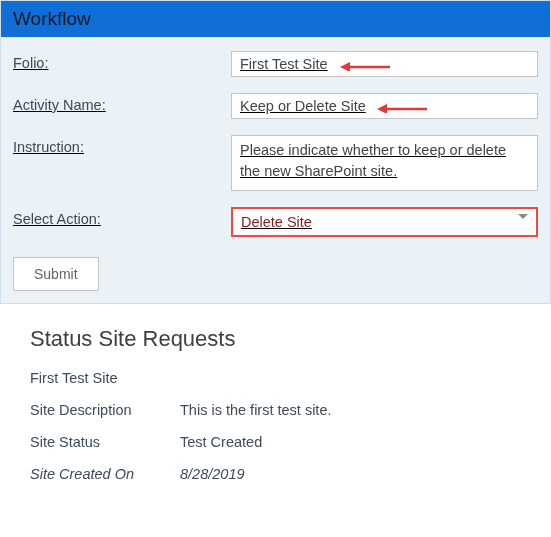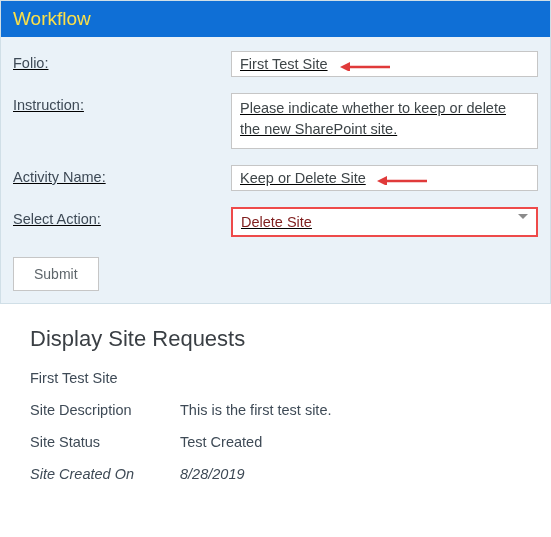--- a/index.html
+++ b/index.html
@@ -1,18 +1,18 @@
 <!DOCTYPE html>
 <html><head>
 <meta charset="utf-8">
 <style>
   * { box-sizing: border-box; margin: 0; padding: 0; font-family: "Segoe UI", "Segoe UI Light", Arial, sans-serif; }
   body { width: 551px; background: #fff; }
   .workflow-panel { background: #eaf2f8; border: 1px solid #d0dfe7; }
-  .workflow-header { background: #0f6fd6; color: #fde047; font-size: 19px; font-weight: 300; padding: 7px 12px; }
+  .workflow-header { background: #0f6fd6; color: #0f172a; font-size: 19px; font-weight: 300; padding: 7px 12px; }
   .workflow-body { padding: 14px 12px 12px 12px; text-decoration: underline; }
   .row { display: flex; margin-bottom: 16px; position: relative; }
   .row:last-child { margin-bottom: 0; flex-direction: column; }
   .label { width: 218px; color: #3e4a56; font-size: 14.5px; padding-top: 4px; }
   .field { flex: 1; }
   .input-box {
     width: 100%; background: #fff; border: 1px solid #c6c6c6;
     padding: 4px 8px; font-size: 14.5px; color: #3e4548;
     position: relative;
   }
@@ -58,36 +58,36 @@
           <span>First Test Site</span>
           <svg class="arrow" style="left:108px" width="50" height="12">
             <line class="arrow-body" x1="50" y1="6" x2="8" y2="6"></line>
             <polygon class="arrow-head" points="0,6 10,1 10,11"></polygon>
           </svg>
         </div>
       </div>
     </div>
 
     <div class="row">
-      <div class="label">Instruction:</div>
-      <div class="field">
-        <div class="input-box instruction-box">Please indicate whether to keep or delete the new SharePoint site.</div>
-      </div>
-    </div>
-
-    <div class="row">
       <div class="label">Activity Name:</div>
       <div class="field">
         <div class="input-box">
           <span>Keep or Delete Site</span>
           <svg class="arrow" style="left:145px" width="50" height="12">
             <line class="arrow-body" x1="50" y1="6" x2="8" y2="6"></line>
             <polygon class="arrow-head" points="0,6 10,1 10,11"></polygon>
           </svg>
         </div>
+      </div>
+    </div>
+
+    <div class="row">
+      <div class="label">Instruction:</div>
+      <div class="field">
+        <div class="input-box instruction-box">Please indicate whether to keep or delete the new SharePoint site.</div>
       </div>
     </div>
 
     <div class="row">
       <div class="label">Select Action:</div>
       <div class="field">
         <div class="select-box">
           <span>Delete Site</span>
           <span class="caret"></span>
         </div>
@@ -98,21 +98,21 @@
       <div class="label"></div>
       <div class="field">
         <button class="submit-btn">Submit</button>
       </div>
     </div>
 
   </div>
 </div>
 
 <div class="details">
-  <div class="details-title">Display Site Requests</div>
+  <div class="details-title">Status Site Requests</div>
 
   <div class="drow">
     <div class="dvalue">First Test Site</div>
   </div>
   <div class="drow">
     <div class="dlabel">Site Description</div>
     <div class="dvalue">This is the first test site.</div>
   </div>
   <div class="drow">
     <div class="dlabel">Site Status</div>

